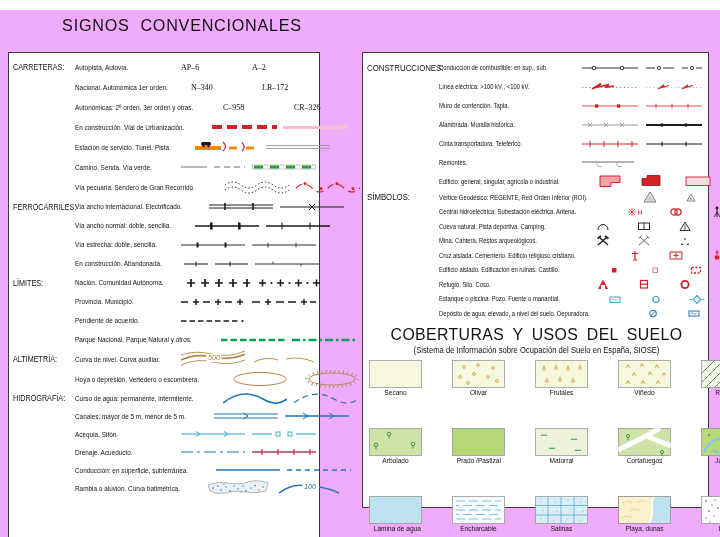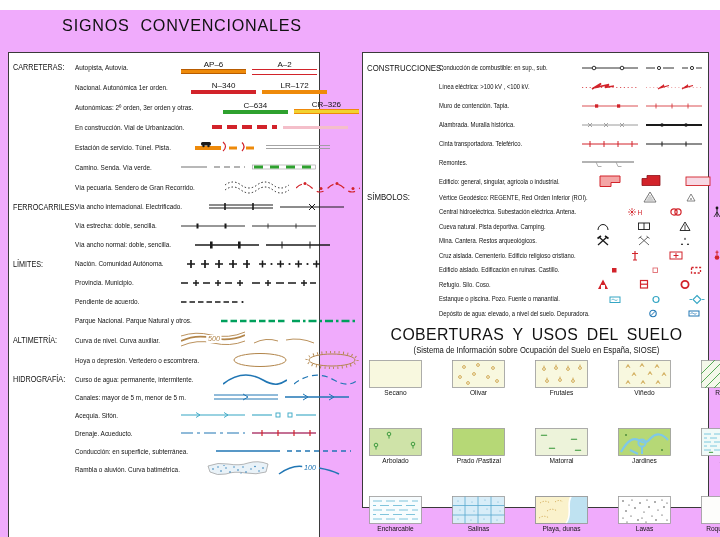--- a/index.html
+++ b/index.html
@@ -16,21 +16,21 @@
   .sec2{flex:none;width:72px;font-size:8.5px;transform:scaleX(.92);transform-origin:0 50%;white-space:nowrap;}
   .desc{flex:1;font-size:8px;transform:scaleX(.8);transform-origin:0 50%;white-space:nowrap;}
   .desc2{flex:1;font-size:7.5px;transform:scaleX(.78);transform-origin:0 50%;white-space:nowrap;}
   .sym{flex:none;width:136px;display:flex;gap:6px;align-items:center;}
   .sym2{flex:none;width:124px;display:flex;gap:8px;align-items:center;}
   .cell{flex:none;width:65px;position:relative;}
   .cell2{flex:none;width:56px;position:relative;}
   .icons{flex:none;width:124px;display:flex;}
   .icell{flex:none;width:41px;display:flex;justify-content:center;}
   svg{display:block}
-  .shield{display:flex;flex-direction:column;}
+  .shield{display:flex;flex-direction:row;font-family:Liberation Serif, serif;}
   .sh-label{font-size:8px;text-align:center;line-height:9px;}
   .bar{height:4px;}
   .bar-ap{background:var(--orange);border-top:1px solid #b85c00;border-bottom:1px solid #b85c00;height:3px;}
   .bar-a2{height:6px;border-top:1.5px solid var(--red);border-bottom:1.5px solid var(--red);box-sizing:border-box;background:#fff;}
   .bar-n{background:var(--red);}
   .bar-lr{background:var(--orange);}
   .bar-c{background:var(--green);}
   .bar-cr{background:var(--yellow);border-top:1px solid var(--orange);border-bottom:1px solid var(--orange);height:3px;}
   .dash-red{height:4px;background:repeating-linear-gradient(90deg,var(--red) 0 10px,transparent 10px 15px);}
   .bar-pink{height:3px;background:var(--pink);}
@@ -86,21 +86,21 @@
           <span class="sh-label">LR–172</span>
             <div class="bar bar-lr"></div>
         </div>
       </div>
     </div>
     <div class="lrow h20">
       <span class="sec"></span>
         <span class="desc">Autonómicas: 2º orden, 3er orden y otras.</span>
       <div class="sym">
         <div class="cell shield">
-          <span class="sh-label">C–634</span>
+          <span class="sh-label">C–958</span>
             <div class="bar bar-c"></div>
         </div>
         <div class="cell shield">
           <span class="sh-label">CR–326</span>
             <div class="bar bar-cr"></div>
         </div>
       </div>
     </div>
     <div class="lrow h20">
       <span class="sec"></span>
@@ -194,54 +194,75 @@
           <svg width="64" height="16" viewBox="0 0 64 16">
             <line x1="0" y1="8" x2="64" y2="8" class="sK" stroke-width="1"></line>
             <line x1="29" y1="5" x2="35" y2="11" class="sK" stroke-width="1"></line>
             <line x1="35" y1="5" x2="29" y2="11" class="sK" stroke-width="1"></line>
           </svg>
         </div>
       </div>
     </div>
     <div class="lrow h19">
       <span class="sec"></span>
+        <span class="desc">Vía ancho normal: doble, sencilla.</span>
+      <div class="sym">
+        <div class="cell">
+          <svg width="64" height="16" viewBox="0 0 64 16">
+            <line x1="0" y1="8" x2="64" y2="8" class="sK" stroke-width="1.3"></line>
+            <rect x="15" y="4.5" width="2.6" height="7" class="fK"></rect>
+            <rect x="43" y="4.5" width="2.6" height="7" class="fK"></rect>
+          </svg>
+        </div>
+        <div class="cell">
+          <svg width="64" height="16" viewBox="0 0 64 16">
+            <line x1="0" y1="8" x2="64" y2="8" class="sK" stroke-width="1.3"></line>
+            <line x1="16" y1="4.5" x2="16" y2="11.5" class="sK" stroke-width="1"></line>
+            <line x1="44" y1="4.5" x2="44" y2="11.5" class="sK" stroke-width="1"></line>
+          </svg>
+        </div>
+      </div>
+    </div>
+    <div class="lrow h19">
+      <span class="sec"></span>
         <span class="desc">Vía estrecha: doble, sencilla.</span>
       <div class="sym">
         <div class="cell">
           <svg width="64" height="16" viewBox="0 0 64 16">
             <line x1="0" y1="8" x2="64" y2="8" class="sK" stroke-width="0.9"></line>
             <rect x="15.5" y="5.5" width="2" height="5" class="fK"></rect>
             <rect x="43.5" y="5.5" width="2" height="5" class="fK"></rect>
           </svg>
         </div>
         <div class="cell">
           <svg width="64" height="16" viewBox="0 0 64 16">
             <line x1="0" y1="8" x2="64" y2="8" class="sK" stroke-width="0.9"></line>
             <line x1="16" y1="5.5" x2="16" y2="10.5" class="sK" stroke-width="0.8"></line>
             <line x1="44" y1="5.5" x2="44" y2="10.5" class="sK" stroke-width="0.8"></line>
           </svg>
         </div>
       </div>
     </div>
     <div class="lrow h19">
       <span class="sec"></span>
-        <span class="desc">Vía ancho normal: doble, sencilla.</span>
-      <div class="sym">
-        <div class="cell">
-          <svg width="64" height="16" viewBox="0 0 64 16">
-            <line x1="0" y1="8" x2="64" y2="8" class="sK" stroke-width="1.3"></line>
-            <rect x="15" y="4.5" width="2.6" height="7" class="fK"></rect>
-            <rect x="43" y="4.5" width="2.6" height="7" class="fK"></rect>
-          </svg>
-        </div>
-        <div class="cell">
-          <svg width="64" height="16" viewBox="0 0 64 16">
-            <line x1="0" y1="8" x2="64" y2="8" class="sK" stroke-width="1.3"></line>
-            <line x1="16" y1="4.5" x2="16" y2="11.5" class="sK" stroke-width="1"></line>
-            <line x1="44" y1="4.5" x2="44" y2="11.5" class="sK" stroke-width="1"></line>
+        <span class="desc">En construcción. Abandonada.</span>
+      <div class="sym">
+        <div class="cell">
+          <svg width="64" height="16" viewBox="0 0 64 16">
+            <line x1="0" y1="8" x2="24" y2="8" class="sK" stroke-width="1"></line>
+            <line x1="31" y1="8" x2="64" y2="8" class="sK" stroke-width="1"></line>
+            <line x1="12" y1="5.5" x2="12" y2="10.5" class="sK" stroke-width="0.9"></line>
+            <line x1="46" y1="5.5" x2="46" y2="10.5" class="sK" stroke-width="0.9"></line>
+          </svg>
+        </div>
+        <div class="cell">
+          <svg width="64" height="16" viewBox="0 0 64 16">
+            <line x1="0" y1="8" x2="64" y2="8" class="sK" stroke-width="0.9"></line>
+            <line x1="18" y1="5.5" x2="18" y2="8" class="sK" stroke-width="0.8"></line>
+            <line x1="46" y1="8" x2="46" y2="10.5" class="sK" stroke-width="0.8"></line>
           </svg>
         </div>
       </div>
     </div>
 
     <div class="lrow h19">
       <span class="sec">LÍMITES:</span>
       <span class="desc">Nación. Comunidad Autónoma.</span>
       <div class="sym">
         <div class="cell">
@@ -937,20 +958,38 @@
         <svg width="53" height="28" viewBox="0 0 53 28">
           <rect x="0.5" y="0.5" width="52" height="27" fill="var(--matbg)" class="sGy" stroke-width="0.8"></rect>
           <g class="n sT" stroke-width="0.9">
             <path d="M6,8 q1,-2.6 2,0 q1,-2.6 2,0 q1,-2.6 2,0"></path>
             <path d="M36,12 q1,-2.6 2,0 q1,-2.6 2,0 q1,-2.6 2,0"></path>
             <path d="M14,21 q1,-2.6 2,0 q1,-2.6 2,0 q1,-2.6 2,0"></path>
             <path d="M40,23 q1,-2.6 2,0 q1,-2.6 2,0 q1,-2.6 2,0"></path>
           </g>
         </svg>
         <div class="lu-label">Matorral</div>
+      </div>
+      <div class="lu-cell">
+        <svg width="53" height="28" viewBox="0 0 53 28">
+          <rect x="0.5" y="0.5" width="52" height="27" fill="var(--palegrn)" class="sGy" stroke-width="0.8"></rect>
+          <path d="M0,22 L28,8 L53,18" class="n sW" stroke-width="5"></path>
+          <path d="M28,8 L42,0" class="n sW" stroke-width="5"></path>
+          <g class="n sT" stroke-width="1">
+            <g transform="translate(10,8)">
+                <circle r="1.6"></circle>
+                <line y1="1.6" y2="4"></line>
+              </g>
+            <g transform="translate(44,24)">
+                <circle r="1.6"></circle>
+                <line y1="1.6" y2="4"></line>
+              </g>
+          </g>
+        </svg>
+        <div class="lu-label">Cortafuegos</div>
       </div>
       <div class="lu-cell">
         <svg width="53" height="28" viewBox="0 0 53 28">
           <rect x="0.5" y="0.5" width="52" height="27" fill="var(--mgreen)" class="sGy" stroke-width="0.8"></rect>
           <path d="M3,24 Q13,6 22,13 Q27,17 33,10 Q41,2 50,12" class="n" stroke="#7fc8e8" stroke-width="2.2"></path>
           <circle cx="24" cy="15" r="3.6" class="n" stroke="#7fc8e8" stroke-width="2"></circle>
           <path d="M24,19 L24,26 M12,22 L20,26" class="n" stroke="#7fc8e8" stroke-width="2"></path>
           <circle cx="8" cy="7" r="1" fill="#4e8c3a"></circle>
             <circle cx="44" cy="22" r="1" fill="#4e8c3a"></circle>
         </svg>

